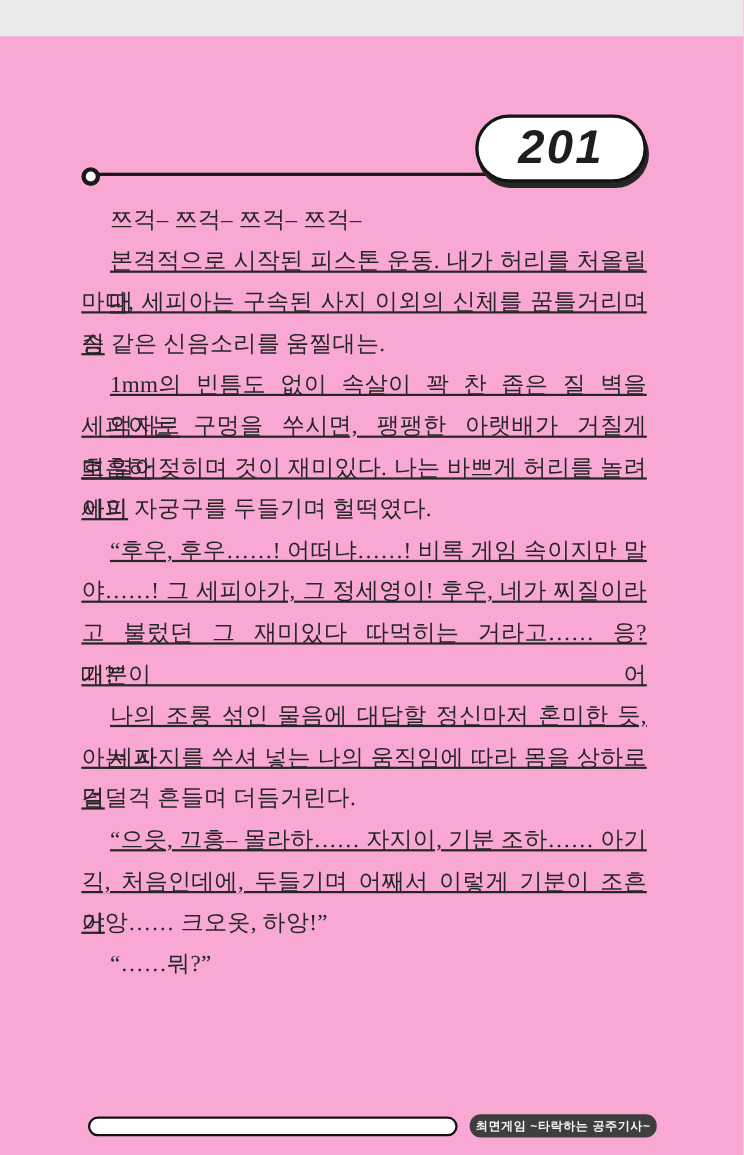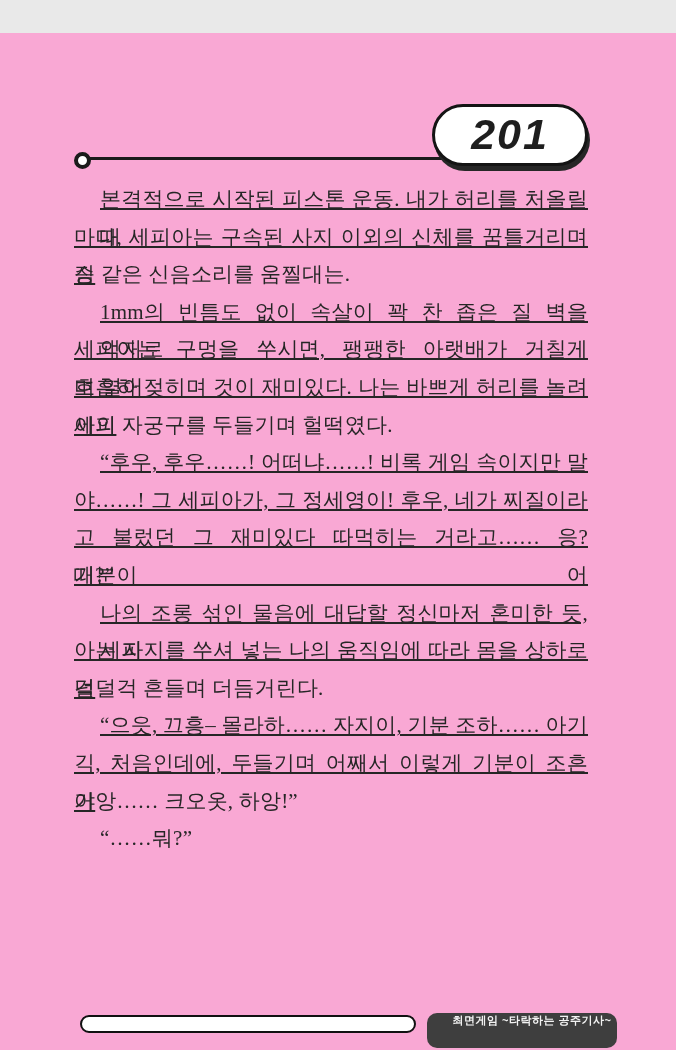--- a/index.html
+++ b/index.html
@@ -70,24 +70,24 @@
   
   .footer-pill{
     position:absolute;left:80px;top:982px;
     width:332px;height:14px;
     background:#fff;
     border:2.5px solid #111;
     border-radius:10px;
   }
   .footer-badge{
     position:absolute;left:427px;top:980px;
-    width:170px;height:35px;
+    width:170px;height:21px;
     background:#3e3e3e;
     border-radius:10px;
-    display:flex;justify-content:center;padding-left:20px;
+    display:flex;align-items:center;justify-content:center;
   }
   .footer-badge span{
     font-family:"Liberation Sans","DejaVu Sans",sans-serif;
     font-size:11px;font-weight:bold;
     color:#f3f3f3;letter-spacing:0.5px;
     white-space:nowrap;
   }
 </style>
 </head>
 <body>
@@ -96,20 +96,21 @@
 
   <div>
     <span class="ring"></span>
     <div class="rule"></div>
     <div class="page-badge">
       <span>201</span>
     </div>
   </div>
 
   <div class="text-block">
+      <div class="line indent">쯔걱– 쯔걱– 쯔걱– 쯔걱–</div>
       <div class="line indent fill">본격적으로 시작된 피스톤 운동. 내가 허리를 처올릴 때</div>
       <div class="line fill">마다, 세피아는 구속된 사지 이외의 신체를 꿈틀거리며 짐</div>
       <div class="line">승 같은 신음소리를 움찔대는.</div>
       <div class="line indent fill">1mm의 빈틈도 없이 속살이 꽉 찬 좁은 질 벽을 억지로</div>
       <div class="line fill">세피아는 구멍을 쑤시면, 팽팽한 아랫배가 거칠게 호흡하</div>
       <div class="line fill">며 열어젖히며 것이 재미있다. 나는 바쁘게 허리를 놀려 세피</div>
       <div class="line">아의 자궁구를 두들기며 헐떡였다.</div>
       <div class="line indent fill">“후우, 후우……! 어떠냐……! 비록 게임 속이지만 말</div>
       <div class="line fill">야……! 그 세피아가, 그 정세영이! 후우, 네가 찌질이라</div>
       <div class="line fill">고 불렀던 그 재미있다 따먹히는 거라고…… 응? 기분이 어</div>

